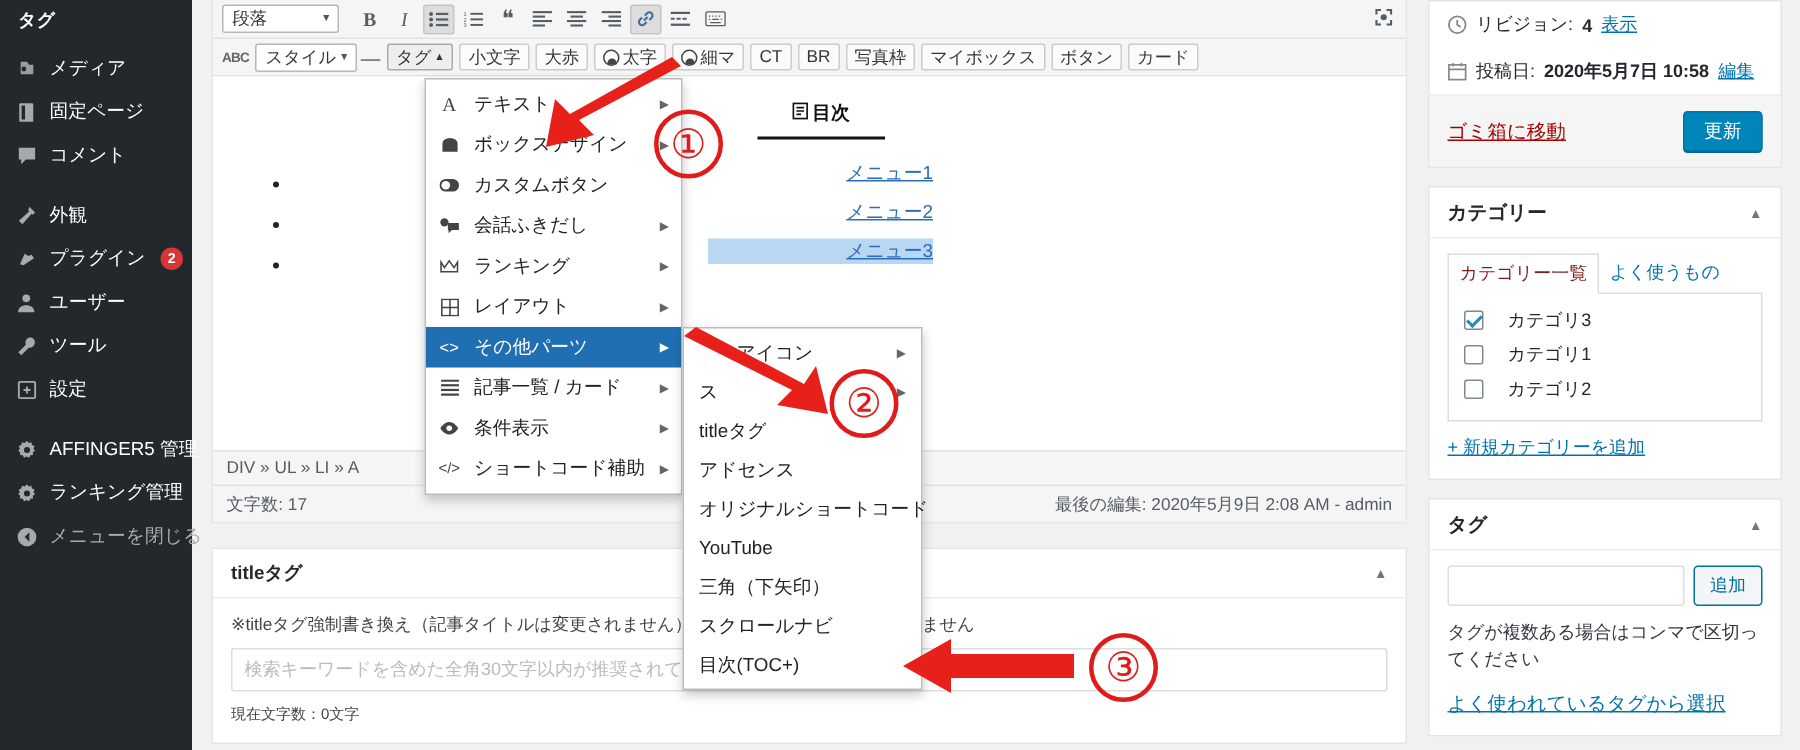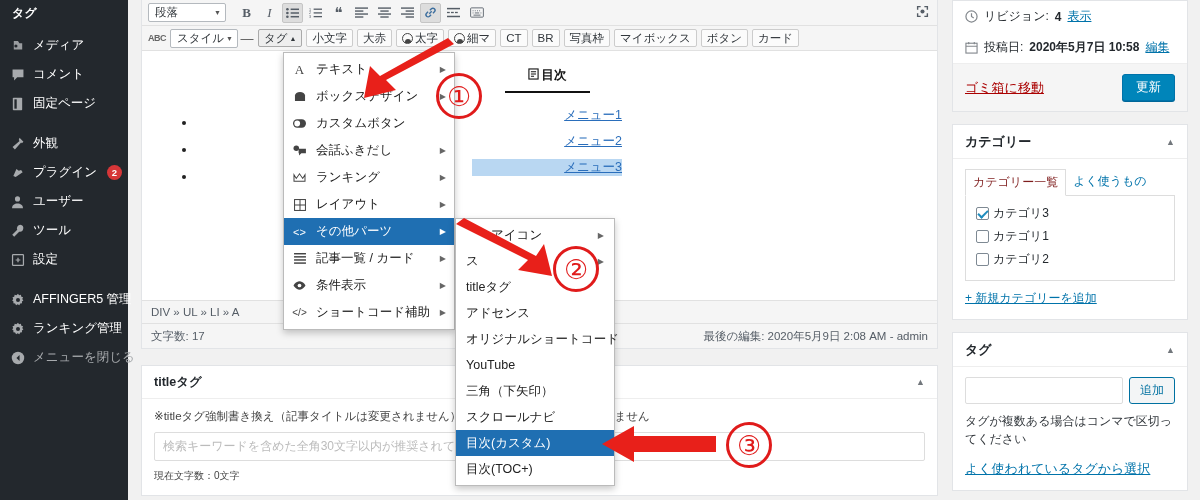--- a/index.html
+++ b/index.html
@@ -153,21 +153,21 @@
     border-radius:3px; padding:4px 13px; font-size:12.5px; box-shadow:0 1px 0 #006799;
   }
   .p-body { padding:10px 12px 12px; }
   .tabs { display:flex; border-bottom:1px solid #ddd; margin-bottom:0; }
   .tab { font-size:12px; padding:4px 7px; color:#0073aa; }
   .tab.active {
     background:#fff; border:1px solid #ddd; border-bottom:1px solid #fff;
     margin-bottom:-1px; color:#7f1d1d;
   }
   .cat-list { border:1px solid #ddd; border-top:none; height:85px; padding:9px 10px; }
-  .cat-item { display:flex; align-items:center; gap:4px; font-size:12px; margin-bottom:6px; }
+  .cat-item { display:flex; align-items:center; gap:16px; font-size:12px; margin-bottom:6px; }
   .cb { width:13px;height:13px;border:1px solid #7e8993;border-radius:2px;background:#fff;
         display:inline-flex;align-items:center;justify-content:center;flex:none; }
   .cb.checked:after{content:"";width:4px;height:8px;border:solid #1e8cbe;border-width:0 2px 2px 0;
         transform:rotate(45deg);margin-top:-2px;}
   .addcat { display:block; margin-top:9px; font-size:12px; }
   .tag-row { display:flex; gap:6px; }
   .tag-input { flex:1; height:27px; border:1px solid #ddd; border-radius:2px; background:#fff; }
   .btn-sec {
     background:#f3f5f6; border:1px solid #0071a1; color:#0071a1;
     border-radius:3px; padding:0 10px; font-size:12px; height:27px;
@@ -220,35 +220,35 @@
       <svg width="14" height="14" viewBox="0 0 20 20" fill="currentColor">
           <path d="M4 3h6l2 3h4v9H4z" opacity=".9"></path>
           <circle cx="7" cy="10" r="2.3" fill="#23282d"></circle>
         </svg>
     </span>
     <span>メディア</span>
   </div>
 
   <div class="menu-item">
     <span class="ico">
-      <svg width="14" height="14" viewBox="0 0 18 18" fill="currentColor">
-          <path d="M2 2h14v10H8l-4 4v-4H2z"></path>
-        </svg>
-    </span>
-    <span>コメント</span>
-  </div>
-
-  <div class="menu-item">
-    <span class="ico">
       <svg width="13" height="14" viewBox="0 0 16 18" fill="currentColor">
           <rect x="2" y="1" width="12" height="16" rx="1"></rect>
           <rect x="4" y="3" width="3" height="12" fill="#23282d"></rect>
         </svg>
     </span>
     <span>固定ページ</span>
+  </div>
+
+  <div class="menu-item">
+    <span class="ico">
+      <svg width="14" height="14" viewBox="0 0 18 18" fill="currentColor">
+          <path d="M2 2h14v10H8l-4 4v-4H2z"></path>
+        </svg>
+    </span>
+    <span>コメント</span>
   </div>
 
   <div class="menu-gap"></div>
 
   <div class="menu-item">
     <span class="ico">
       <svg width="14" height="14" viewBox="0 0 18 18" fill="currentColor">
           <path d="M11 1l5 5-2 2-1-1-8 9-3-3 9-8-1-1z"></path>
         </svg>
     </span>
@@ -696,23 +696,20 @@
   </div>
   <div class="m2-item">
     <span>YouTube</span>
   </div>
   <div class="m2-item">
     <span>三角（下矢印）</span>
   </div>
   <div class="m2-item">
     <span>スクロールナビ</span>
   </div>
-  <div class="m2-item hl">
-    <span>目次(カスタム)</span>
-  </div>
   <div class="m2-item">
     <span>目次(TOC+)</span>
   </div>
 </div>
 
 <div class="anno" style="left:350px;top:36px;">
   <svg width="110" height="72" viewBox="0 0 110 72">
     <path d="M104 8 L36 44 L46 54 L14 62 L20 30 L30 40 L98 2 Z" fill="#e8201a"></path>
   </svg>
 </div>

